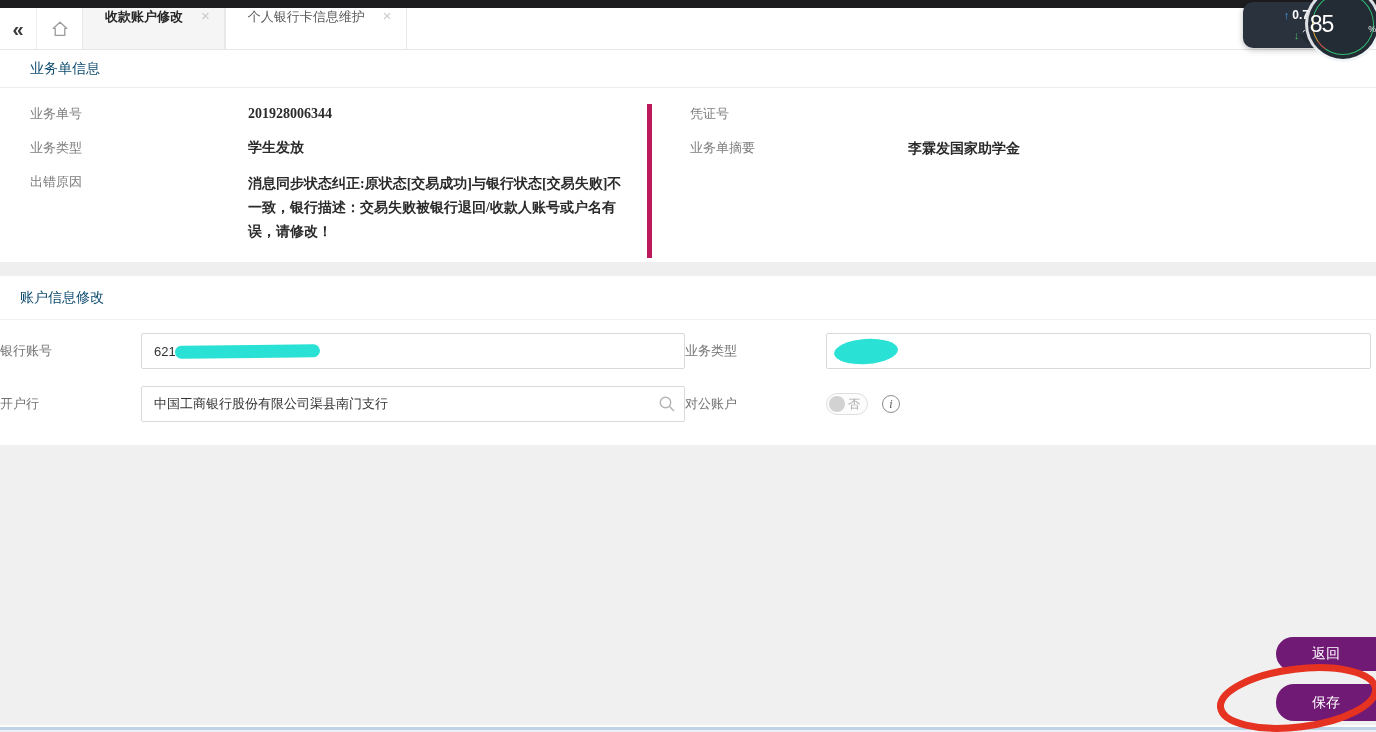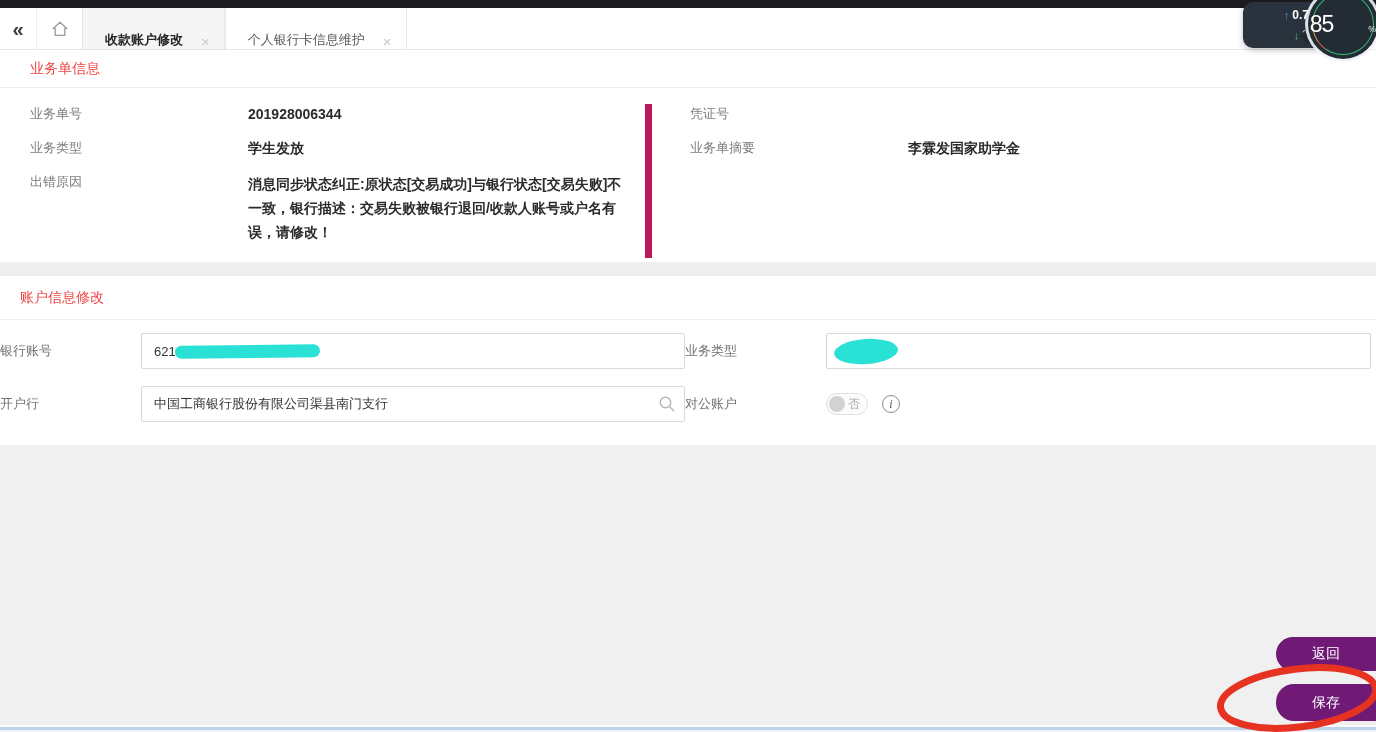--- a/index.html
+++ b/index.html
@@ -10,21 +10,21 @@
   }
   
   .top-strip { position:absolute; top:0; left:0; width:1376px; height:8px; background:#1d1d1f; }
   .tab-bar {
     position:absolute; top:8px; left:0; width:1376px; height:42px;
     background:#fff; border-bottom:1px solid #e6e6e6; display:flex; align-items:stretch;
   }
   .tb-btn { width:36px; display:flex; align-items:center; justify-content:center; cursor:pointer; }
   .collapse-glyph { font-size:20px; color:#3c3c3c; font-weight:bold; line-height:1; }
   .home-btn { width:46px; border-left:1px solid #ededed; display:flex; align-items:center; justify-content:center; cursor:pointer; }
-  .tab { display:flex; align-items:flex-end; padding:0 14px 0 22px; border-left:1px solid #e8e8e8; border-right:1px solid #e8e8e8; cursor:pointer; }
+  .tab { display:flex; align-items:flex-start; padding:0 14px 0 22px; border-left:1px solid #e8e8e8; border-right:1px solid #e8e8e8; cursor:pointer; }
   .tab.active { background:#f5f5f5; }
   .tab .tab-label { font-size:13px; color:#595959; white-space:nowrap; }
   .tab.active .tab-label { color:#262626; font-weight:bold; }
   .tab .tab-close { margin-left:18px; color:#c9c9c9; font-size:15px; line-height:1; }
   
   .net-widget {
     position:absolute; left:1243px; top:2px; width:90px; height:46px;
     background:#2a323d; border-radius:10px; z-index:30;
     display:flex; flex-direction:column; justify-content:center; padding:2px 10px 2px 8px;
     box-shadow:0 2px 6px rgba(0,0,0,.25);
@@ -44,24 +44,24 @@
     position:absolute; inset:4px; border-radius:50%;
     background:conic-gradient(from 215deg, #de5c48 0 5%, #e8a33d 5% 12%, #c9c840 12% 20%, #2fbe72 20% 100%);
   }
   .gauge-inner { position:absolute; inset:5px; border-radius:50%; background:#232b35; }
   .gauge-text { position:relative; z-index:2; color:#fff; display:flex; align-items:baseline;gap:34px; }
   .gauge-num { font-size:23px; font-weight:400; letter-spacing:-1px; }
   .gauge-pct { font-size:9px; margin-left:1px; color:#e8e8e8; }
   
   .card1 { position:absolute; top:50px; left:0; width:1376px; height:212px; background:#fff; }
   .card-title-bar { height:38px; display:flex; align-items:center; padding-left:30px; border-bottom:1px solid #ededed; }
-  .card-title { font-size:14px; color:#ef4444; }
+  .card-title { font-size:14px; color:#0c4a6e; }
   .info-cols { display:flex; padding-top:16px; }
   .info-col { width:652px; padding-left:30px; }
-  .info-col.left { border-right:7px solid #be185d; min-height:152px; }
+  .info-col.left { border-right:5px solid #be185d; min-height:152px;font-family:Liberation Serif, serif; }
   .info-col.right { width:724px; padding-left:38px; border-right:none; }
   .info-row { display:flex; margin-bottom:14px; }
   .info-label { width:218px; flex:none; color:#7d7d7d; font-size:13px; line-height:20px; }
   .info-value { font-weight:bold; color:#2b2b2b; font-size:14px; line-height:20px; }
   .info-value.multiline { max-width:382px; line-height:24px; }
   .gray-band { position:absolute; top:262px; left:0; width:1376px; height:14px; background:#efefef; }
   .card2 { position:absolute; top:276px; left:0; width:1376px; height:169px; background:#fff; }
   .card2 .card-title-bar { height:44px; border-bottom:1px solid #f0f0f0;padding-left:20px; }
   .form-area { padding-top:13px; }
   .form-row { display:flex; align-items:center; margin-bottom:17px; }

